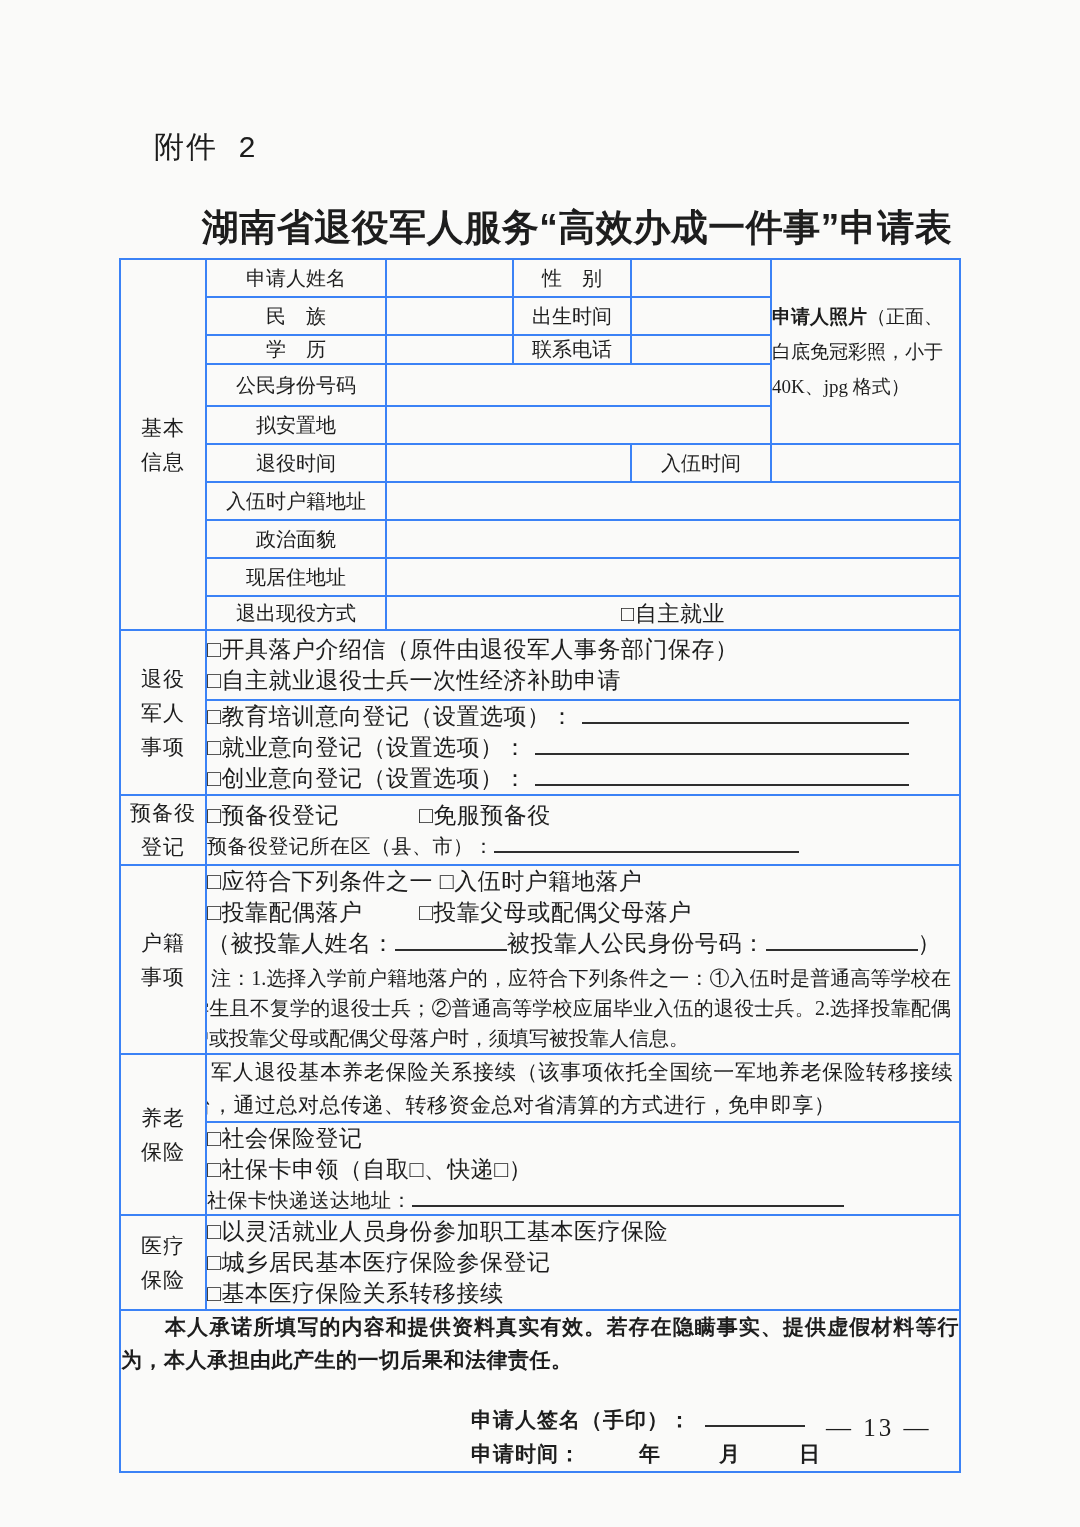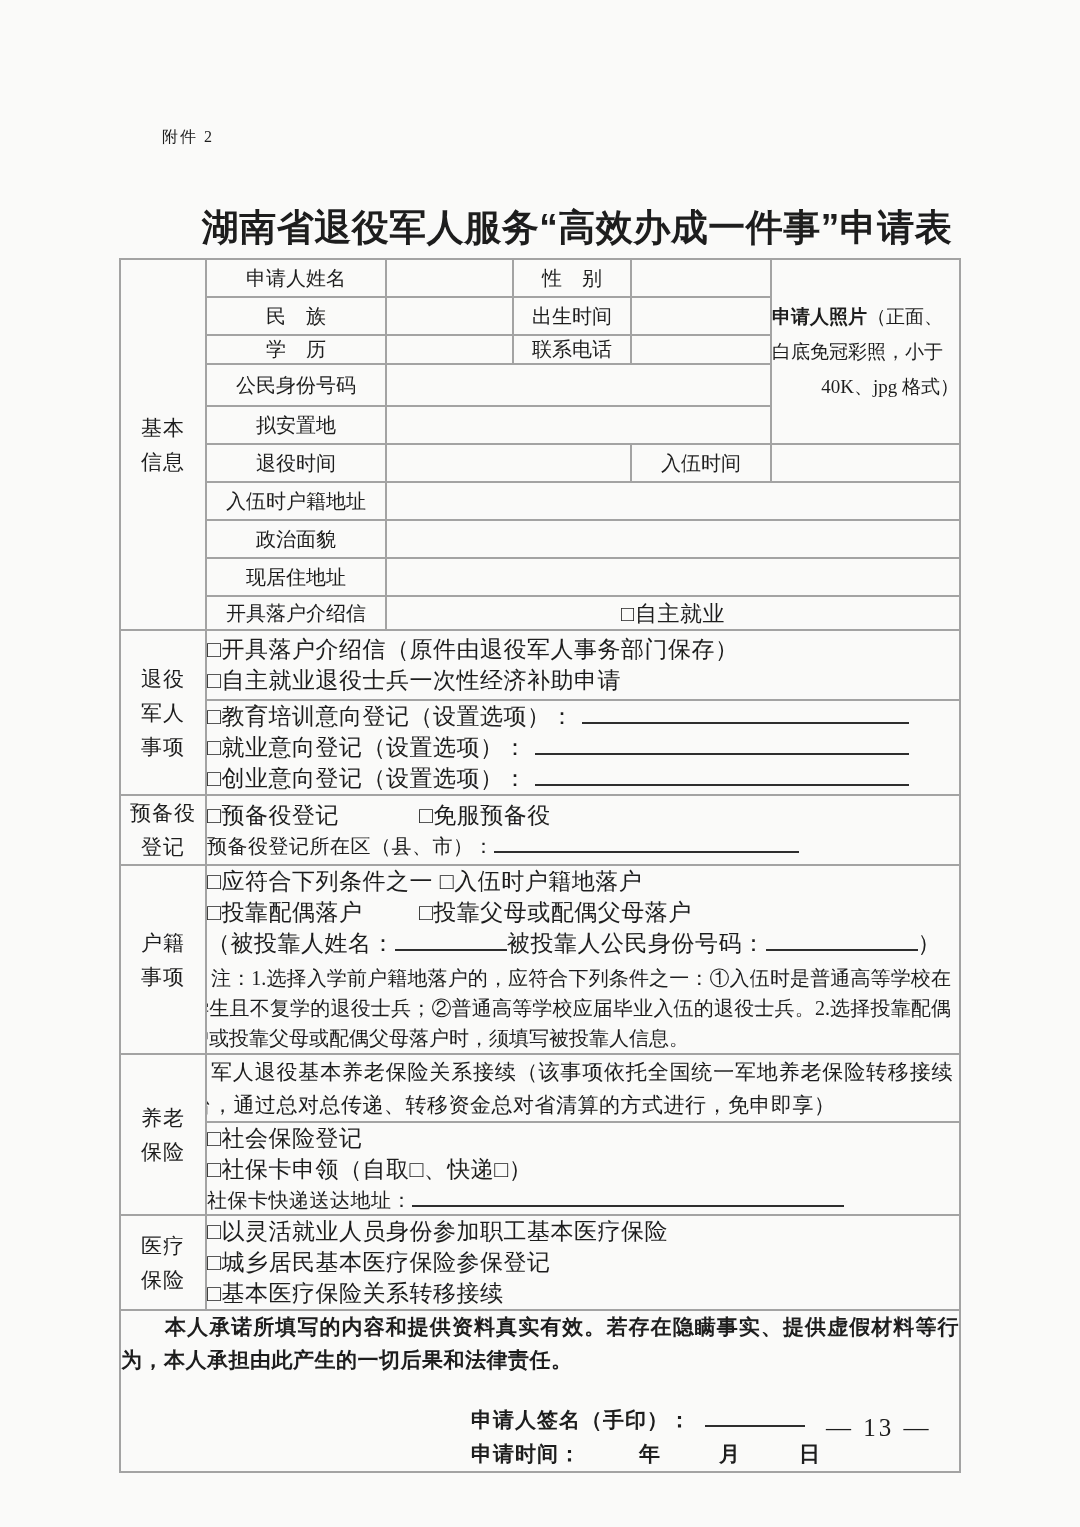--- a/index.html
+++ b/index.html
@@ -6,59 +6,59 @@
   body{
     width:1080px;height:1527px;
     background:#fafaf9;
     font-family:"Liberation Serif","DejaVu Serif",serif;
     color:#1d1d1d;
     -webkit-font-smoothing:antialiased;
   }
   .sheet{position:relative;width:1080px;height:1527px;overflow:hidden;}
 
   .attachment{
-    position:absolute;left:162px;top:127px;
-    font-size:16px;letter-spacing:2px;
-    font-family:Liberation Serif, serif;
+    position:absolute;left:154px;top:127px;
+    font-size:30px;letter-spacing:2px;
+    font-family:Liberation Mono, monospace;
   }
   .title{
     position:absolute;left:0;top:203px;width:1080px;
     text-align:center;margin:0;
     font-size:37px;font-weight:700;letter-spacing:0.5px;
     font-family:Liberation Sans, sans-serif;
     padding-left:37px;
   }
 
   table.form{
     position:absolute;left:119px;top:258px;
     width:840px;border-collapse:collapse;table-layout:fixed;
   }
   table.form td{
-    border:2px solid #a3a3a3;
+    border:2px solid #3b82f6;
     padding:0;vertical-align:middle;
     overflow:hidden;
   }
 
   
   td.sec{
     text-align:center;font-size:21px;line-height:34px;
     white-space:pre-line;letter-spacing:1px;
   }
   
   td.lbl{
     text-align:center;font-size:20px;
   }
   td.val{background:transparent;}
 
   
   td.photo{
     font-size:19px;line-height:35px;
     padding:4px 10px;text-align:left;vertical-align:middle;
   }
-  td.photo .ph-line3{display:block;text-align:right;padding-left:8px;}
+  td.photo .ph-line3{display:block;text-align:left;}
   .b{font-weight:700;margin-top:14px;}
 
   
   td.content{
     padding:6px 0 6px 48px;vertical-align:middle;
   }
   .chk{
     font-family:"Liberation Sans","DejaVu Sans",sans-serif;
     font-size:23px;line-height:31px;font-weight:500;
     letter-spacing:0.5px;
@@ -177,21 +177,21 @@
       </tr>
       <tr style="height:38px">
         <td class="lbl">政治面貌</td>
         <td class="val" colspan="4"></td>
       </tr>
       <tr style="height:38px">
         <td class="lbl">现居住地址</td>
         <td class="val" colspan="4"></td>
       </tr>
       <tr style="height:34px">
-        <td class="lbl">开具落户介绍信</td>
+        <td class="lbl">退出现役方式</td>
         <td class="opt-center chk" colspan="4">□自主就业</td>
       </tr>
 
       <tr style="height:70px">
         <td class="sec" rowspan="2">退役
 军人
 事项</td>
         <td class="content" colspan="5">
           <div class="chk">□开具落户介绍信（原件由退役军人事务部门保存）</div>
           <div class="chk">□自主就业退役士兵一次性经济补助申请</div>

